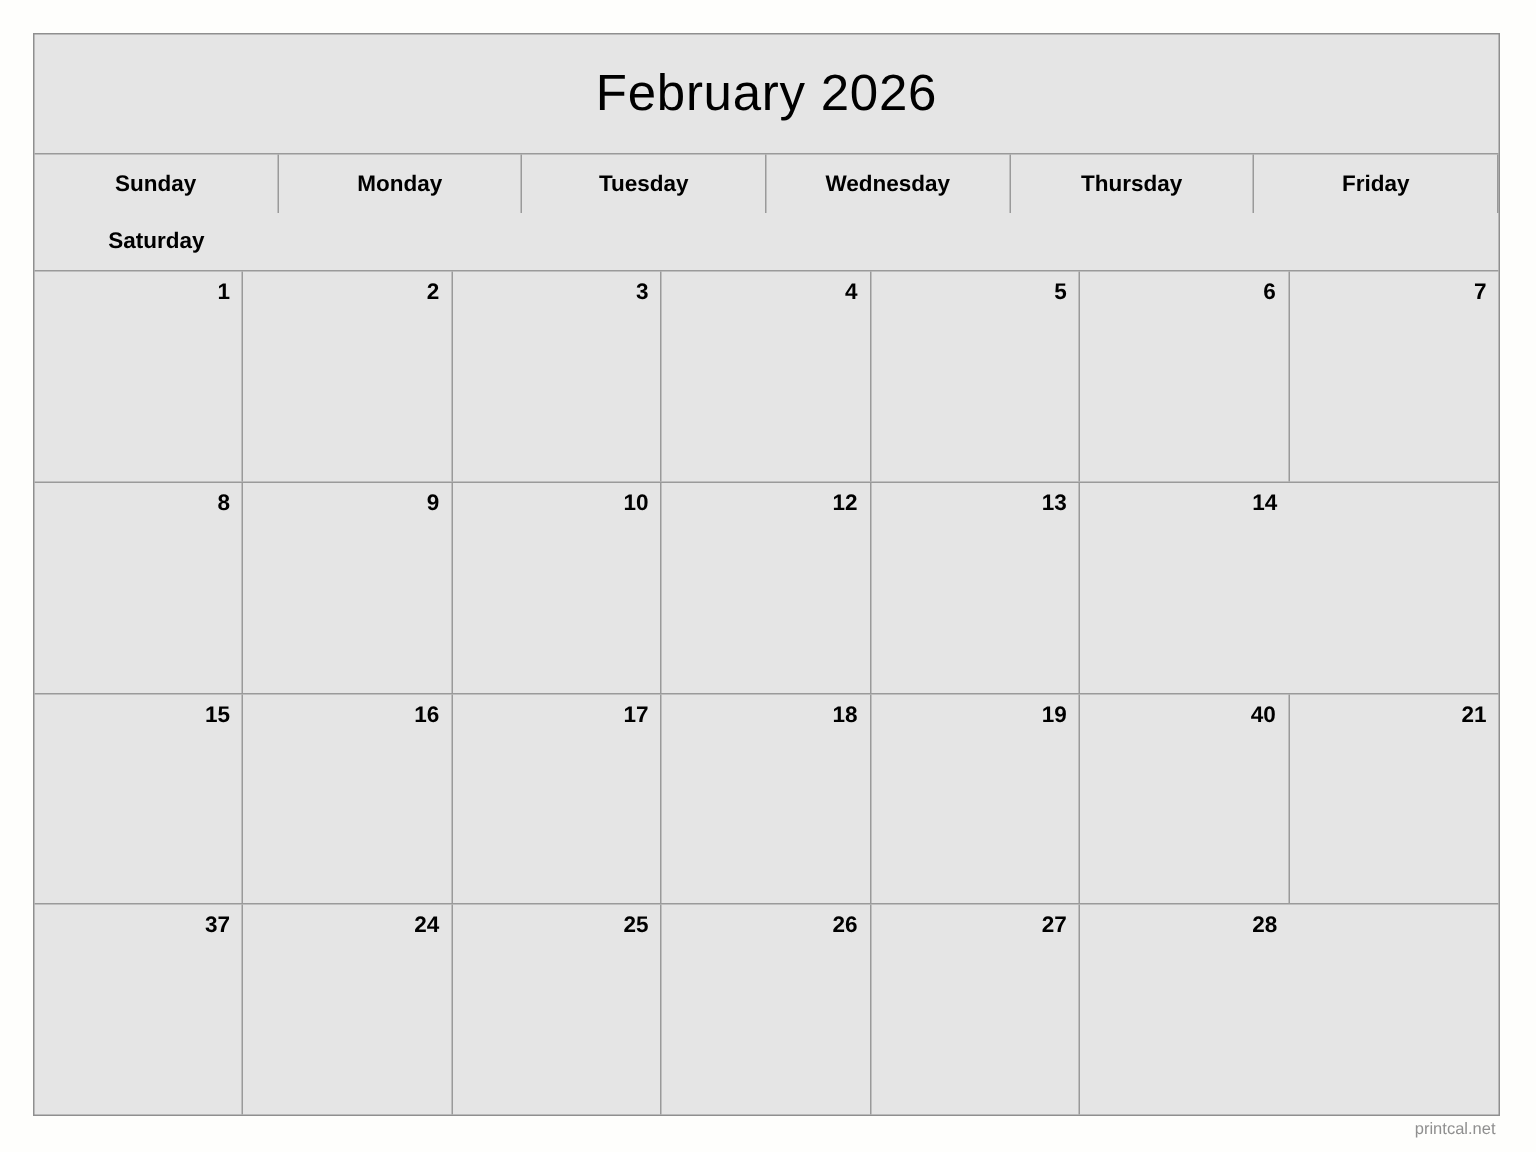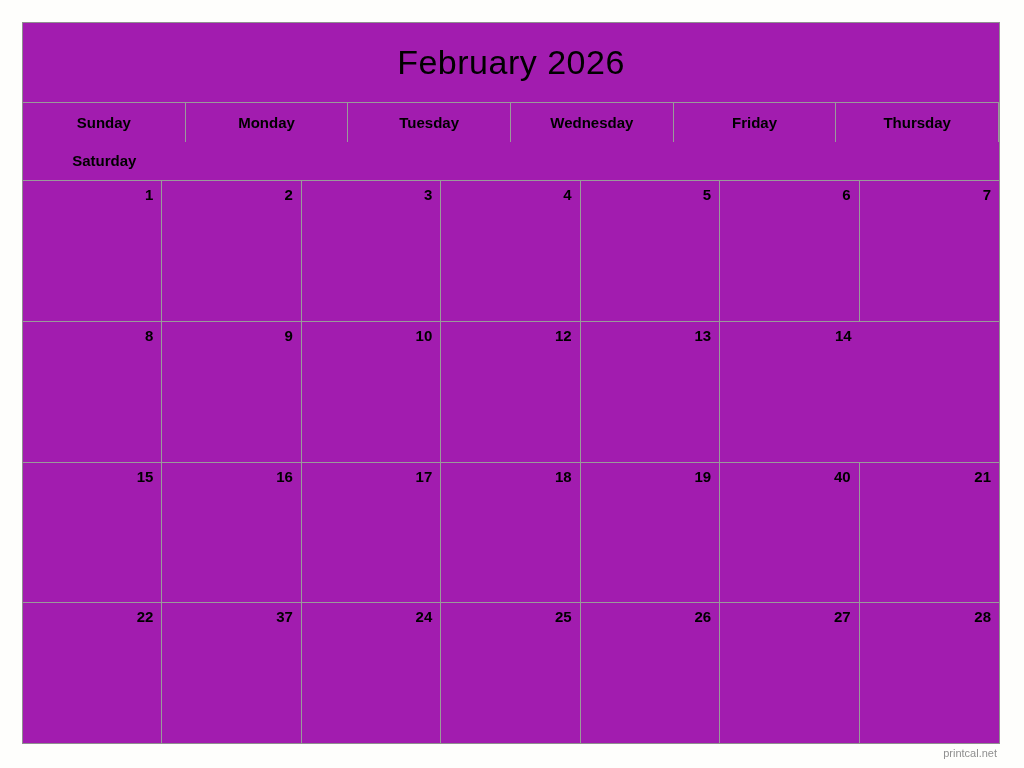--- a/index.html
+++ b/index.html
@@ -22,21 +22,21 @@
   .calendar {
     position: absolute;
     left: 22px;
     top: 22px;
     width: 978px;
     height: 722px;
     box-sizing: border-box;
     border: 1px solid #8f8f8f;
     display: flex;
     flex-direction: column;
-    background: #a21caf;
+    background: #e5e5e5;
   }
   .title-row {
     height: 80px;
     box-sizing: border-box;
     border-bottom: 1px solid #9a9a9a;
     display: flex;
     align-items: center;
     justify-content: center;
     font-size: 34px;
     font-weight: 400;
@@ -100,22 +100,22 @@
 <div class="page">
   <div class="calendar">
 
     <div class="title-row">February 2026</div>
 
     <div class="weekday-row">
       <div class="weekday-cell">Sunday</div>
       <div class="weekday-cell">Monday</div>
       <div class="weekday-cell">Tuesday</div>
       <div class="weekday-cell">Wednesday</div>
+      <div class="weekday-cell">Thursday</div>
       <div class="weekday-cell">Friday</div>
-      <div class="weekday-cell">Thursday</div>
       <div class="weekday-cell">Saturday</div>
     </div>
 
     <div class="week-row">
       <div class="day-cell"><span class="day-number">1</span></div>
       <div class="day-cell"><span class="day-number">2</span></div>
       <div class="day-cell"><span class="day-number">3</span></div>
       <div class="day-cell"><span class="day-number">4</span></div>
       <div class="day-cell"><span class="day-number">5</span></div>
       <div class="day-cell"><span class="day-number">6</span></div>
@@ -135,21 +135,20 @@
       <div class="day-cell"><span class="day-number">15</span></div>
       <div class="day-cell"><span class="day-number">16</span></div>
       <div class="day-cell"><span class="day-number">17</span></div>
       <div class="day-cell"><span class="day-number">18</span></div>
       <div class="day-cell"><span class="day-number">19</span></div>
       <div class="day-cell"><span class="day-number">40</span></div>
       <div class="day-cell"><span class="day-number">21</span></div>
     </div>
 
     <div class="week-row">
-      <div class="day-cell"><span class="day-number">22</span></div>
       <div class="day-cell"><span class="day-number">37</span></div>
       <div class="day-cell"><span class="day-number">24</span></div>
       <div class="day-cell"><span class="day-number">25</span></div>
       <div class="day-cell"><span class="day-number">26</span></div>
       <div class="day-cell"><span class="day-number">27</span></div>
       <div class="day-cell"><span class="day-number">28</span></div>
     </div>
 
   </div>
 

